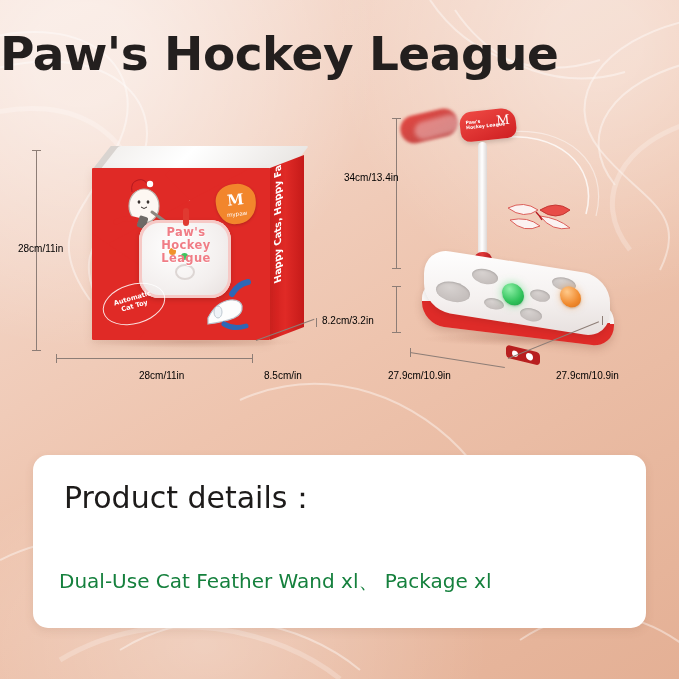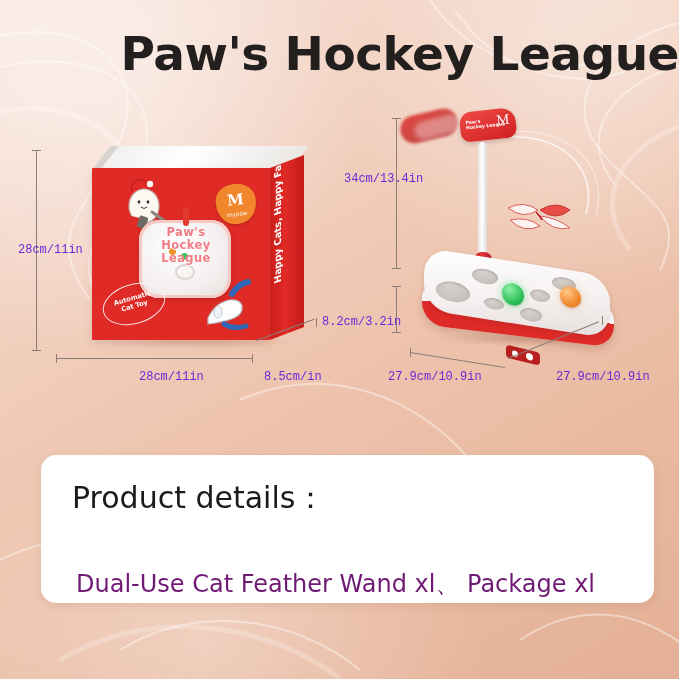--- a/index.html
+++ b/index.html
@@ -16,34 +16,34 @@
       radial-gradient(circle at 12% 8%, rgba(255,255,255,.50) 0 6%, rgba(255,255,255,0) 34%),
       radial-gradient(circle at 88% 6%, rgba(255,255,255,.38) 0 5%, rgba(255,255,255,0) 30%),
       radial-gradient(ellipse 60% 40% at 30% 95%, rgba(255,255,255,.30), rgba(255,255,255,0) 70%),
       linear-gradient(150deg,#f6ded3 0%, #f2d2c2 26%, #eec4ae 52%, #e8b89f 78%, #e4b095 100%);
   }
   .swirls{position:absolute;inset:0;opacity:.75;}
   .swirls svg{display:block;width:100%;height:100%;}
 
   
   .title{
-    position:absolute;left:0;right:0;top:26px;text-align:right;
+    position:absolute;left:0;right:0;top:26px;text-align:left;
     font-size:47px;font-weight:700;color:#231f1e;letter-spacing:-0.5px;
     font-family:"DejaVu Sans", sans-serif;
   }
 
   
   .dim-line{position:absolute;background:#8d7d76;}
   .dim-v{width:1px;}
   .dim-h{height:1px;}
   .tick{position:absolute;background:#8d7d76;}
   .tick-h{height:1px;width:9px;}
   .tick-v{width:1px;height:9px;}
-  .dimlabel{position:absolute;color:#6d28d9;font-size:12px;
-    font-family:Liberation Mono, monospace;white-space:nowrap;}
+  .dimlabel{position:absolute;color:#000000;font-size:10px;
+    font-family:Liberation Sans, sans-serif;white-space:nowrap;}
 
   
   #box{position:absolute;left:84px;top:146px;width:222px;height:205px;}
   .box-top{position:absolute;left:16px;top:0;width:190px;height:24px;
     background:linear-gradient(100deg,#f3f1ef,#ffffff 40%,#e9e6e3);
     transform:skewX(-38deg);transform-origin:bottom left;border-radius:2px;}
   .box-top2{position:absolute;left:8px;top:0;width:14px;height:24px;
     background:#d9d4d0;transform:skewX(-38deg);transform-origin:bottom left;}
   .box-front{position:absolute;left:8px;top:22px;width:178px;height:172px;
     background:#ffffff;overflow:hidden;border-radius:1px;
@@ -125,27 +125,27 @@
     box-shadow:0 0 8px rgba(60,220,110,.55),0 1px 2px rgba(0,0,0,.2);}
   .ball.orange{background:radial-gradient(circle at 34% 28%,#ffc98a,#f08a2e 60%,#d46c16);
     box-shadow:0 0 7px rgba(245,150,60,.5),0 1px 2px rgba(0,0,0,.2);}
   .port{position:absolute;left:84px;top:56px;width:34px;height:13px;
     background:#b81f1f;border-radius:4px;transform:skewY(7deg);}
   .port i{position:absolute;background:#fff;border-radius:50%;}
   .base-ground{position:absolute;left:6px;top:70px;width:196px;height:14px;
     background:radial-gradient(ellipse at 50% 50%,rgba(150,90,70,.22),rgba(150,90,70,0) 70%);}
 
   
-  #card{position:absolute;left:33px;top:455px;width:613px;height:148px;
-    background:#fff;border-radius:15px;box-shadow:0 3px 10px rgba(120,70,50,.12);margin-left:8px;}
+  #card{position:absolute;left:33px;top:455px;width:613px;height:173px;
+    background:#fff;border-radius:15px;box-shadow:0 3px 10px rgba(120,70,50,.12);}
   .card-h{position:absolute;left:31px;top:23px;font-size:30px;color:#1d1b1a;
     font-family:"DejaVu Sans", sans-serif;}
   .card-l1{position:absolute;left:31px;top:74px;font-size:20px;color:#232020;
     font-family:"DejaVu Sans", sans-serif;white-space:nowrap;}
-  .card-l2{position:absolute;left:35px;top:113px;font-size:24px;color:#701a75;
+  .card-l2{position:absolute;left:26px;top:113px;font-size:20px;color:#15803d;
     font-family:"DejaVu Sans", sans-serif;white-space:nowrap;}
 </style>
 </head>
 <body>
 
 <div id="stage">
 
   <div class="bg"></div>
   <div class="swirls">
     <svg viewBox="0 0 679 679" preserveAspectRatio="none">

